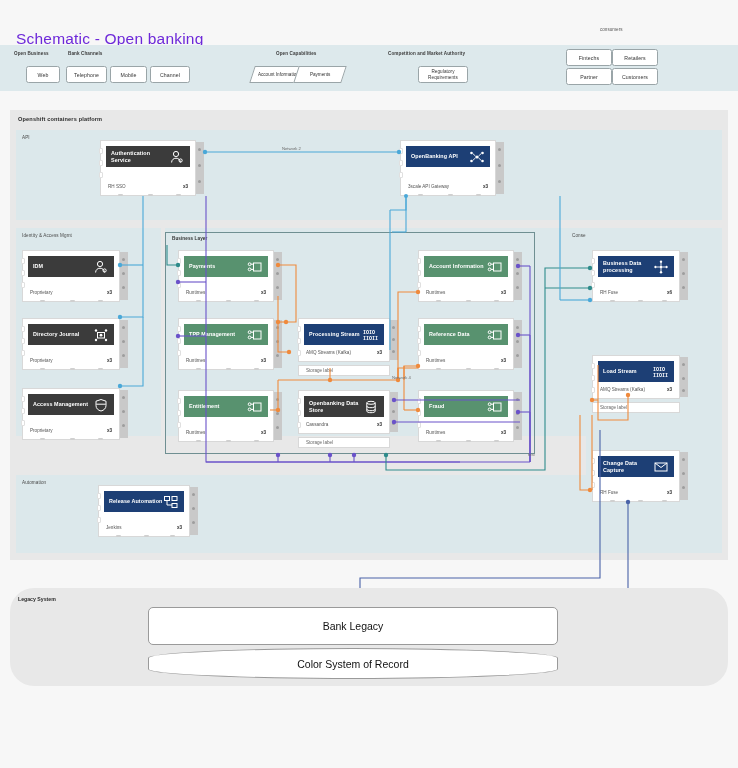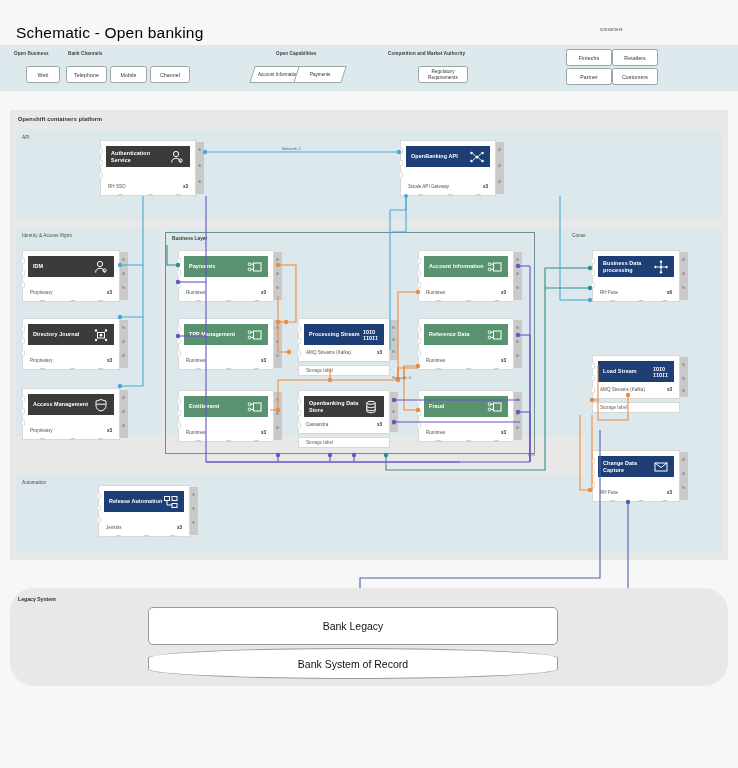--- a/index.html
+++ b/index.html
@@ -6,22 +6,22 @@
   html, body {
     width: 738px; height: 768px;
     background: #f7f7f7;
     font-family: "Liberation Sans", sans-serif;
     overflow: hidden;
   }
   #canvas { position: relative; width: 738px; height: 768px; background: #f7f7f7; }
 
   
   .title {
-    position: absolute; left: 16px; top: 24px;
-    font-size: 15.5px; font-weight: 400; color: #000000;
+    position: absolute; left: 16px; top: 30px;
+    font-size: 15.5px; font-weight: 400; color: #6d28d9;
     letter-spacing: .2px;
   }
 
   
   .topband {
     position: absolute; left: 0; top: 45px; width: 738px; height: 46px;
     background: #dde9ec;
   }
   .band-label {
     position: absolute; font-size: 4.6px; font-weight: bold; color: #3c3c3c;
@@ -898,17 +898,17 @@
     </g>
   </svg>
 
   <div class="wlbl" style="left:282px; top:146px;">Network 2</div>
   <div class="wlbl" style="left:392px; top:375px;">Network 4</div>
   <div class="wlbl" style="left:528px; top:452px;">test</div>
 
   <div class="legacy">
     <div class="legacy-title">Legacy System</div>
     <div class="legacy-box" style="left:138px; top:19px; width:410px; height:38px;">Bank Legacy</div>
-    <div class="legacy-cyl" style="left:138px; top:60px; width:410px; height:31px;">Bank System of Record</div>
+    <div class="legacy-cyl" style="left:138px; top:60px; width:410px; height:31px;">Color System of Record</div>
   </div>
 
 
 </div>
 
 </body></html>

